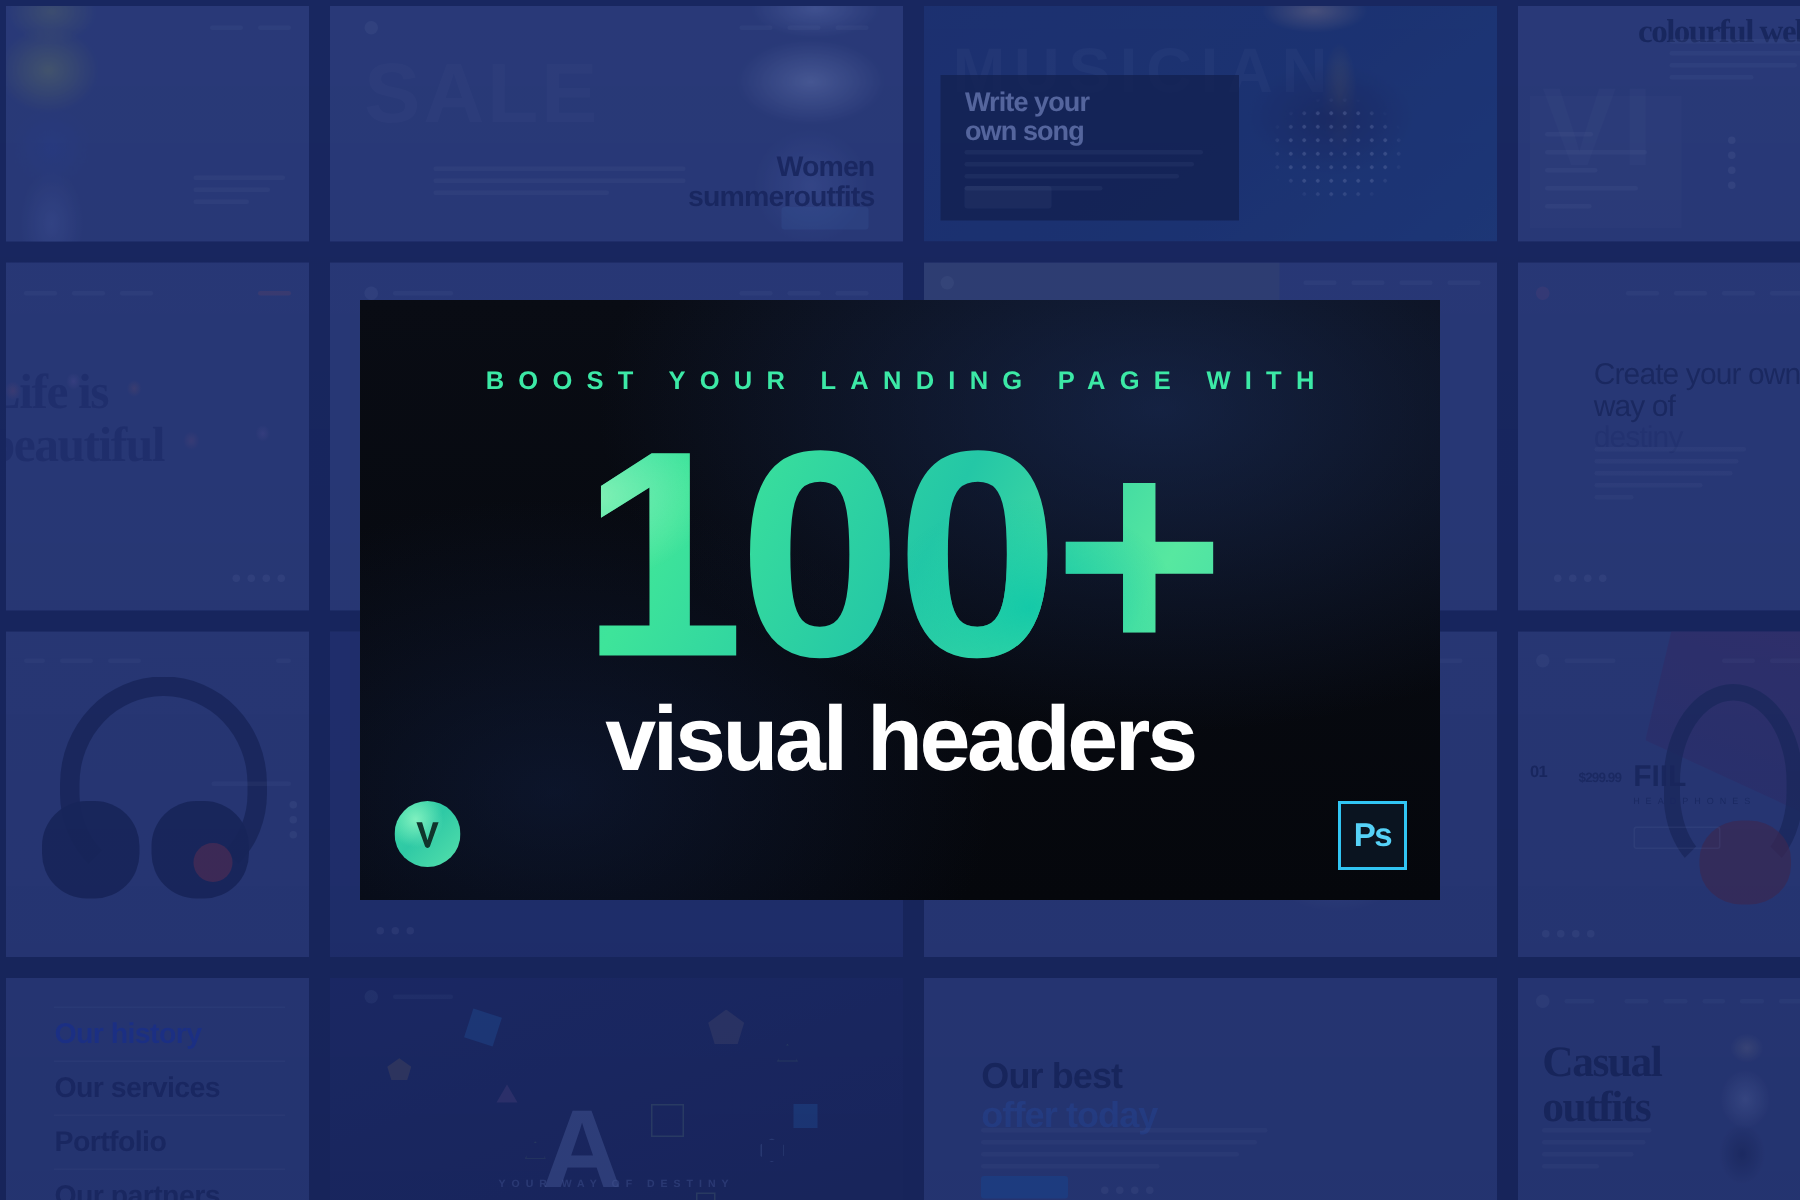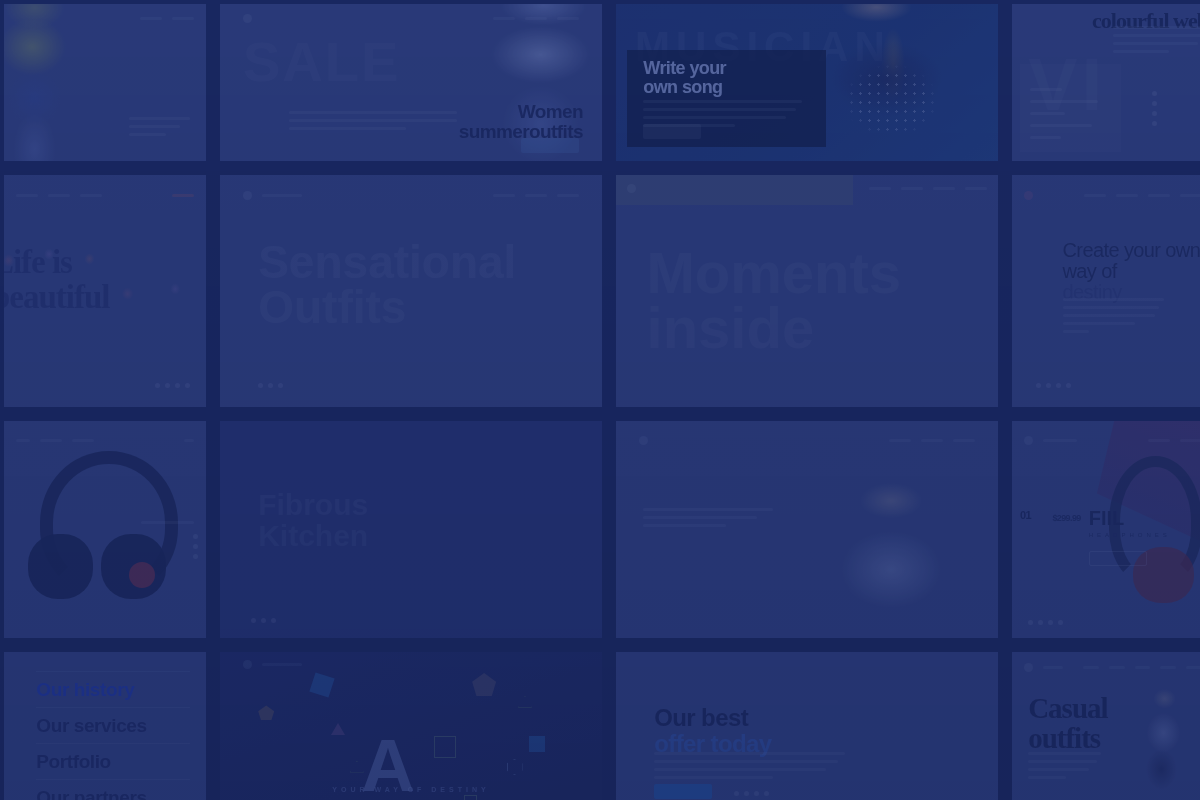--- a/index.html
+++ b/index.html
@@ -720,14 +720,31 @@
           <i style="width:84%"></i>
           <i style="width:52%"></i>
       </div>
     </div>
 
   </div>
 
   <div class="wash"></div>
   <div class="wash2"></div>
 
+  <div class="hero">
+    <div class="hero-bg"></div>
+
+    <div class="eyebrow">BOOST YOUR LANDING PAGE WITH</div>
+    <div class="bignum">100+</div>
+    <div class="subline">visual headers</div>
+
+    <div class="vlogo">
+      <svg width="24" height="24" viewBox="0 0 24 24" aria-hidden="true">
+        <path d="M4.6 4.2 H8.4 L12 16.1 L15.6 4.2 H19.4 L13.6 20.4 A1.9 1.9 0 0 1 10.4 20.4 Z" fill="#10352c"></path>
+      </svg>
+    </div>
+
+    <div class="ps-badge">
+      <span>Ps</span>
+    </div>
+  </div>
 
 </div>
 
 </body></html>

